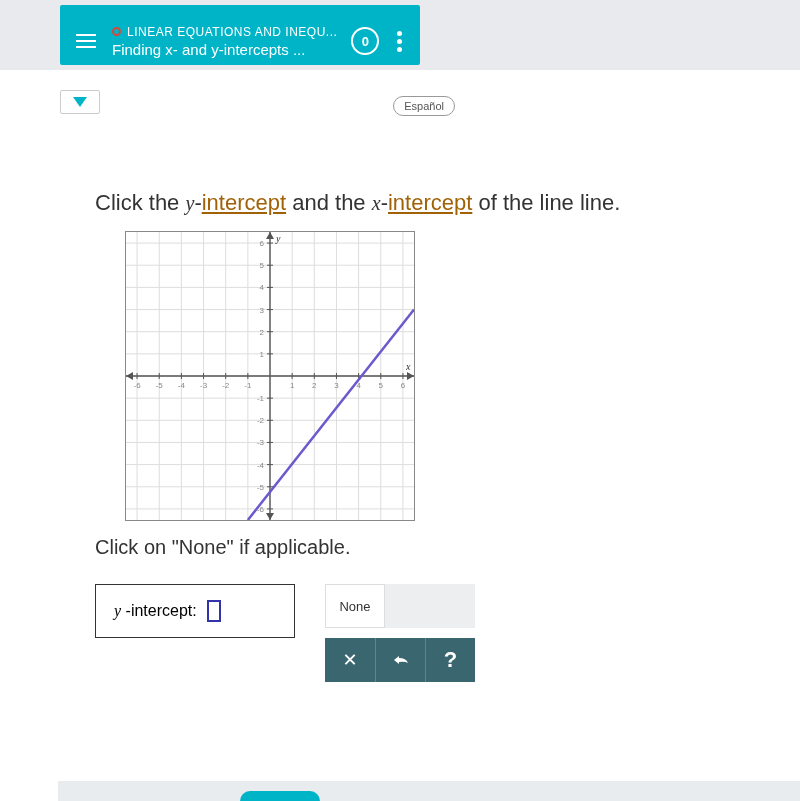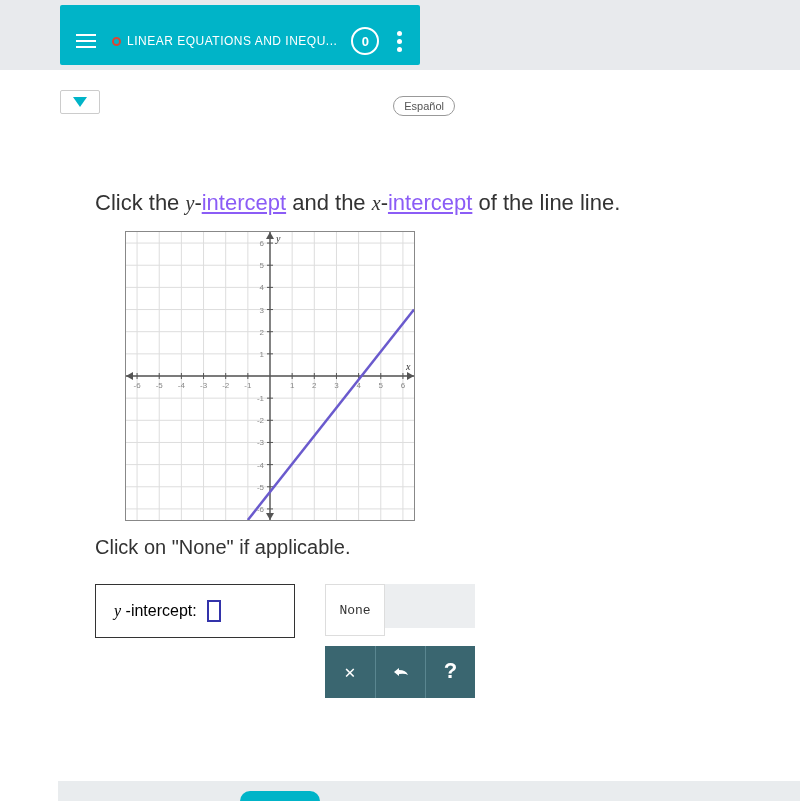--- a/index.html
+++ b/index.html
@@ -14,32 +14,32 @@
 .topic { font-size: 15px; margin-top: 2px; white-space: nowrap; overflow: hidden; text-overflow: ellipsis; }
 .counter { width: 28px; height: 28px; border: 2px solid #fff; border-radius: 50%; display: flex; align-items: center; justify-content: center; font-weight: bold; font-size: 13px; }
 .kebab { display: flex; flex-direction: column; gap: 3px; cursor: pointer; padding: 4px; }
 .kebab span { width: 5px; height: 5px; background: #fff; border-radius: 50%; }
 .dropdown-arrow { position: absolute; left: 60px; top: 90px; width: 40px; height: 24px; border: 1px solid #ccc; background: #fff; display: flex; align-items: center; justify-content: center; border-radius: 2px; cursor: pointer; }
 .dropdown-arrow svg { fill: #00b4c8; }
 .lang-btn { position: absolute; right: 345px; top: 96px; font-size: 11px; padding: 3px 10px; border: 1px solid #999; border-radius: 10px; background: #fff; cursor: pointer; color: #555; }
 .content { padding: 120px 60px 0 95px; }
 .question { font-size: 22px; color: #333; }
 .question .var { font-family: 'Times New Roman', serif; font-style: italic; font-size: 20px; }
-.question a { color: #8b5cf6; }
+.question a { color: #a16207; }
 .chart-wrap { margin: 15px 0 15px 30px; border: 1px solid #888; width: 290px; height: 290px; position: relative; background: #fff; }
 .chart-wrap svg { display: block; }
 .instruction { font-size: 20px; color: #333; margin: 15px 0 25px 0; }
 .answer-area { display: flex; gap: 30px; align-items: flex-start; }
 .answer-box { border: 1px solid #333; padding: 15px 18px; display: flex; flex-direction: row; gap: 14px; min-width: 200px; }
 .answer-row { display: flex; align-items: center; gap: 10px; font-size: 16px; }
 .answer-row .var { font-family: 'Times New Roman', serif; font-style: italic; }
 .answer-input { width: 14px; height: 22px; border: 2px solid #33a; background: #fff; }
 .tool-panel { }
 .tool-row1 { display: flex; }
-.tool-btn { width: 50px; height: 52px; display: flex; align-items: center; justify-content: center; border: none; cursor: pointer; font-size: 13px; font-family: Liberation Mono, monospace; }
+.tool-btn { width: 50px; height: 44px; display: flex; align-items: center; justify-content: center; border: none; cursor: pointer; font-size: 13px; }
 .none-btn { width: 60px; background: #fff; color: #333; border: 1px solid #ddd; }
 .tool-spacer { width: 90px; height: 44px; background: #eceef0; }
 .tool-row2 { display: flex; margin-top: 10px; }
 .dark-btn { background: #3a6670; color: #fff; }
 .dark-btn + .dark-btn { border-left: 1px solid #5a8690; }
 .help-btn { font-size: 22px; font-weight: bold; }
 .close-x { font-size: 18px; }
 .footer-hint { position: absolute; bottom: 0; left: 58px; right: 0; height: 20px; background: #e9ecee; }
 .footer-pill { position: absolute; bottom: -10px; left: 240px; width: 80px; height: 20px; background: #00b4c8; border-radius: 10px 10px 0 0; }
 </style>
@@ -51,20 +51,21 @@
     <div class="hamburger">
       <span></span>
         <span></span>
         <span></span>
     </div>
     <div class="header-text">
       <div class="category">
         <span class="red-dot"></span>
         <span>LINEAR EQUATIONS AND INEQU...</span>
       </div>
+      <div class="topic">Finding x- and y-intercepts ...</div>
     </div>
     <div class="counter">0</div>
     <div class="kebab">
       <span></span>
         <span></span>
         <span></span>
     </div>
   </div>
 </div>
 

